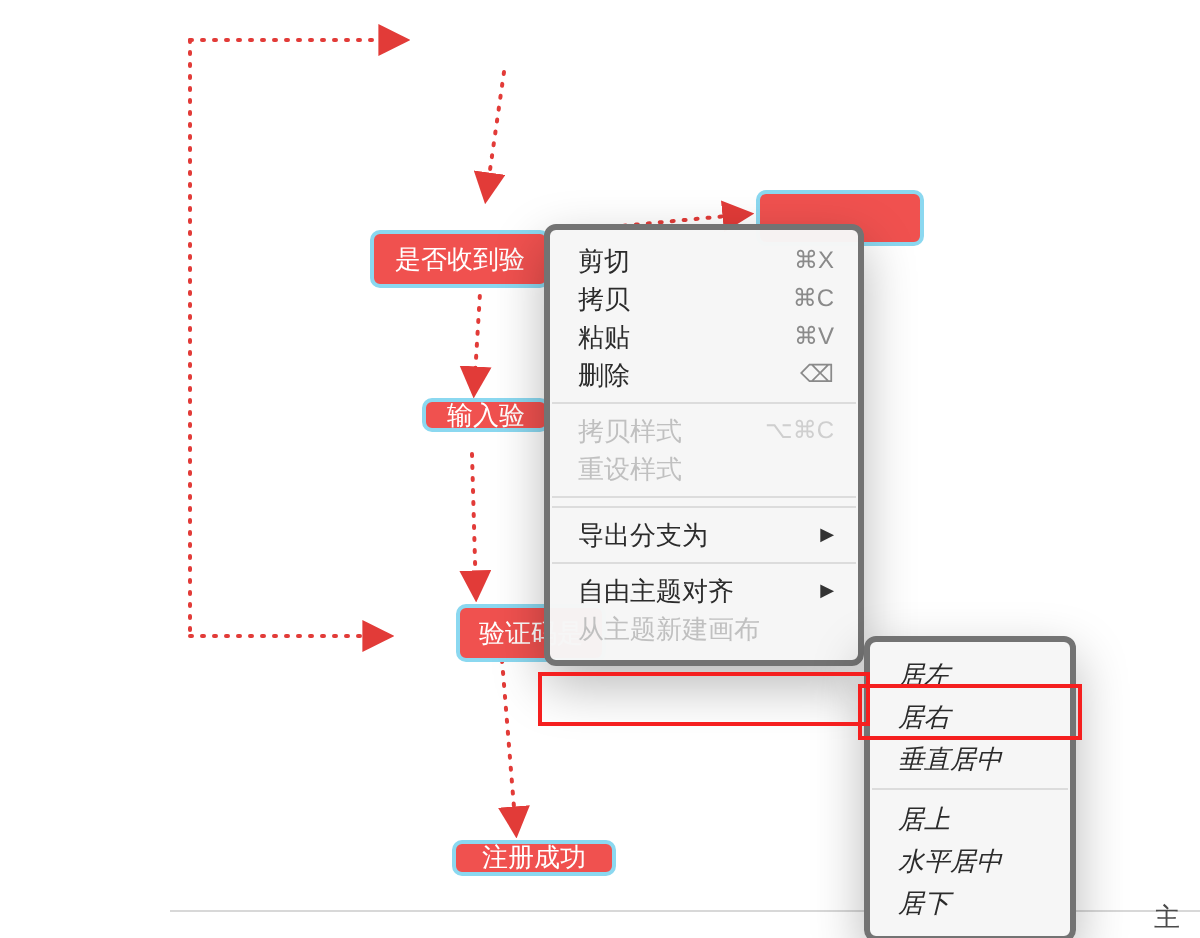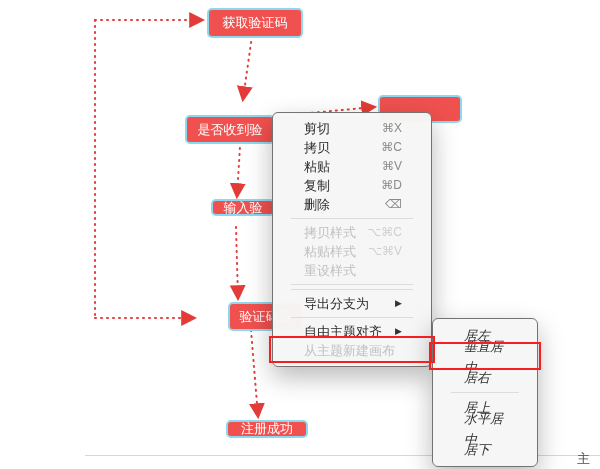--- a/index.html
+++ b/index.html
@@ -14,22 +14,22 @@
   .n-received{left:185px;top:103px;width:90px;height:29px;margin-top:12px;}
   .n-resend{left:378px;top:95px;width:84px;height:28px;}
   .n-input{left:211px;top:199px;width:64px;height:17px;text-align:right;}
   .n-verify{left:200px;top:302px;width:75px;height:29px;margin-left:28px;}
   .n-success{left:226px;top:420px;width:82px;height:18px;}
 
   .arrows{position:absolute;left:0;top:0;width:600px;height:469px;z-index:1;}
 
   
   .menu{position:absolute;box-sizing:border-box;background:rgba(246,246,246,0.98);
-        border:1px solid #737373;border-radius:6px;box-shadow:0 10px 26px rgba(0,0,0,0.28);
-        padding:6px 17px;font-size:13px;color:#2b2b2b;}
+        border:3px solid #737373;border-radius:6px;box-shadow:0 10px 26px rgba(0,0,0,0.28);
+        padding:6px 0;font-size:13px;color:#2b2b2b;}
   .menu-main{left:272px;top:112px;width:160px;z-index:10;}
   .menu-sub{left:432px;top:318px;width:106px;z-index:11;}
   .menu-item{height:19px;line-height:19px;padding:0 12px 0 14px;display:flex;
              justify-content:space-between;align-items:center;}
   .menu-sub .menu-item{height:21px;line-height:21px;font-style:italic;}
   .menu-item .sc{color:#8a8a8a;font-size:12px;}
   .menu-item .arrow{font-size:9px;color:#333;}
   .menu-item.disabled{color:#c0c0c0;}
   .menu-item.disabled .sc{color:#cfcfcf;}
   .menu-sep{height:1px;background:#dcdcdc;margin:4px 1px;}
@@ -61,56 +61,47 @@
       <path d="M300,114 L374,107" marker-end="url(#arr)"></path>
       <path d="M241,130 L237,196" marker-end="url(#arr)"></path>
       <path d="M236,227 L238,298" marker-end="url(#arr)"></path>
       <path d="M251,330 L258,416" marker-end="url(#arr)"></path>
       <path d="M95,20 L95,318"></path>
       <path d="M95,20 L202,20" marker-end="url(#arr)"></path>
       <path d="M95,318 L194,318" marker-end="url(#arr)"></path>
     </g>
   </svg>
 
-  <div class="node n-get">获取验证码</div>
   <div class="node n-received">是否收到验</div>
   <div class="node n-resend"></div>
   <div class="node n-input">输入验</div>
   <div class="node n-verify">验证码是</div>
   <div class="node n-success">注册成功</div>
 
   <div class="menu menu-main">
     <div class="menu-item">
       <span>剪切</span>
       <span class="sc">⌘X</span>
     </div>
     <div class="menu-item">
       <span>拷贝</span>
       <span class="sc">⌘C</span>
     </div>
     <div class="menu-item">
       <span>粘贴</span>
       <span class="sc">⌘V</span>
     </div>
     <div class="menu-item">
-      <span>复制</span>
-      <span class="sc">⌘D</span>
-    </div>
-    <div class="menu-item">
       <span>删除</span>
       <span class="sc">⌫</span>
     </div>
     <div class="menu-sep"></div>
     <div class="menu-item disabled">
       <span>拷贝样式</span>
       <span class="sc">⌥⌘C</span>
-    </div>
-    <div class="menu-item disabled">
-      <span>粘贴样式</span>
-      <span class="sc">⌥⌘V</span>
     </div>
     <div class="menu-item disabled">
       <span>重设样式</span>
       <span class="sc"></span>
     </div>
     <div class="menu-sep"></div>
     <div class="menu-sep"></div>
     <div class="menu-item">
       <span>导出分支为</span>
       <span class="arrow">▶</span>
@@ -123,24 +114,24 @@
     <div class="menu-item disabled">
       <span>从主题新建画布</span>
     </div>
   </div>
 
   <div class="menu menu-sub">
     <div class="menu-item">
       <span>居左</span>
     </div>
     <div class="menu-item">
-      <span>垂直居中</span>
+      <span>居右</span>
     </div>
     <div class="menu-item">
-      <span>居右</span>
+      <span>垂直居中</span>
     </div>
     <div class="menu-sep"></div>
     <div class="menu-item">
       <span>居上</span>
     </div>
     <div class="menu-item">
       <span>水平居中</span>
     </div>
     <div class="menu-item">
       <span>居下</span>

